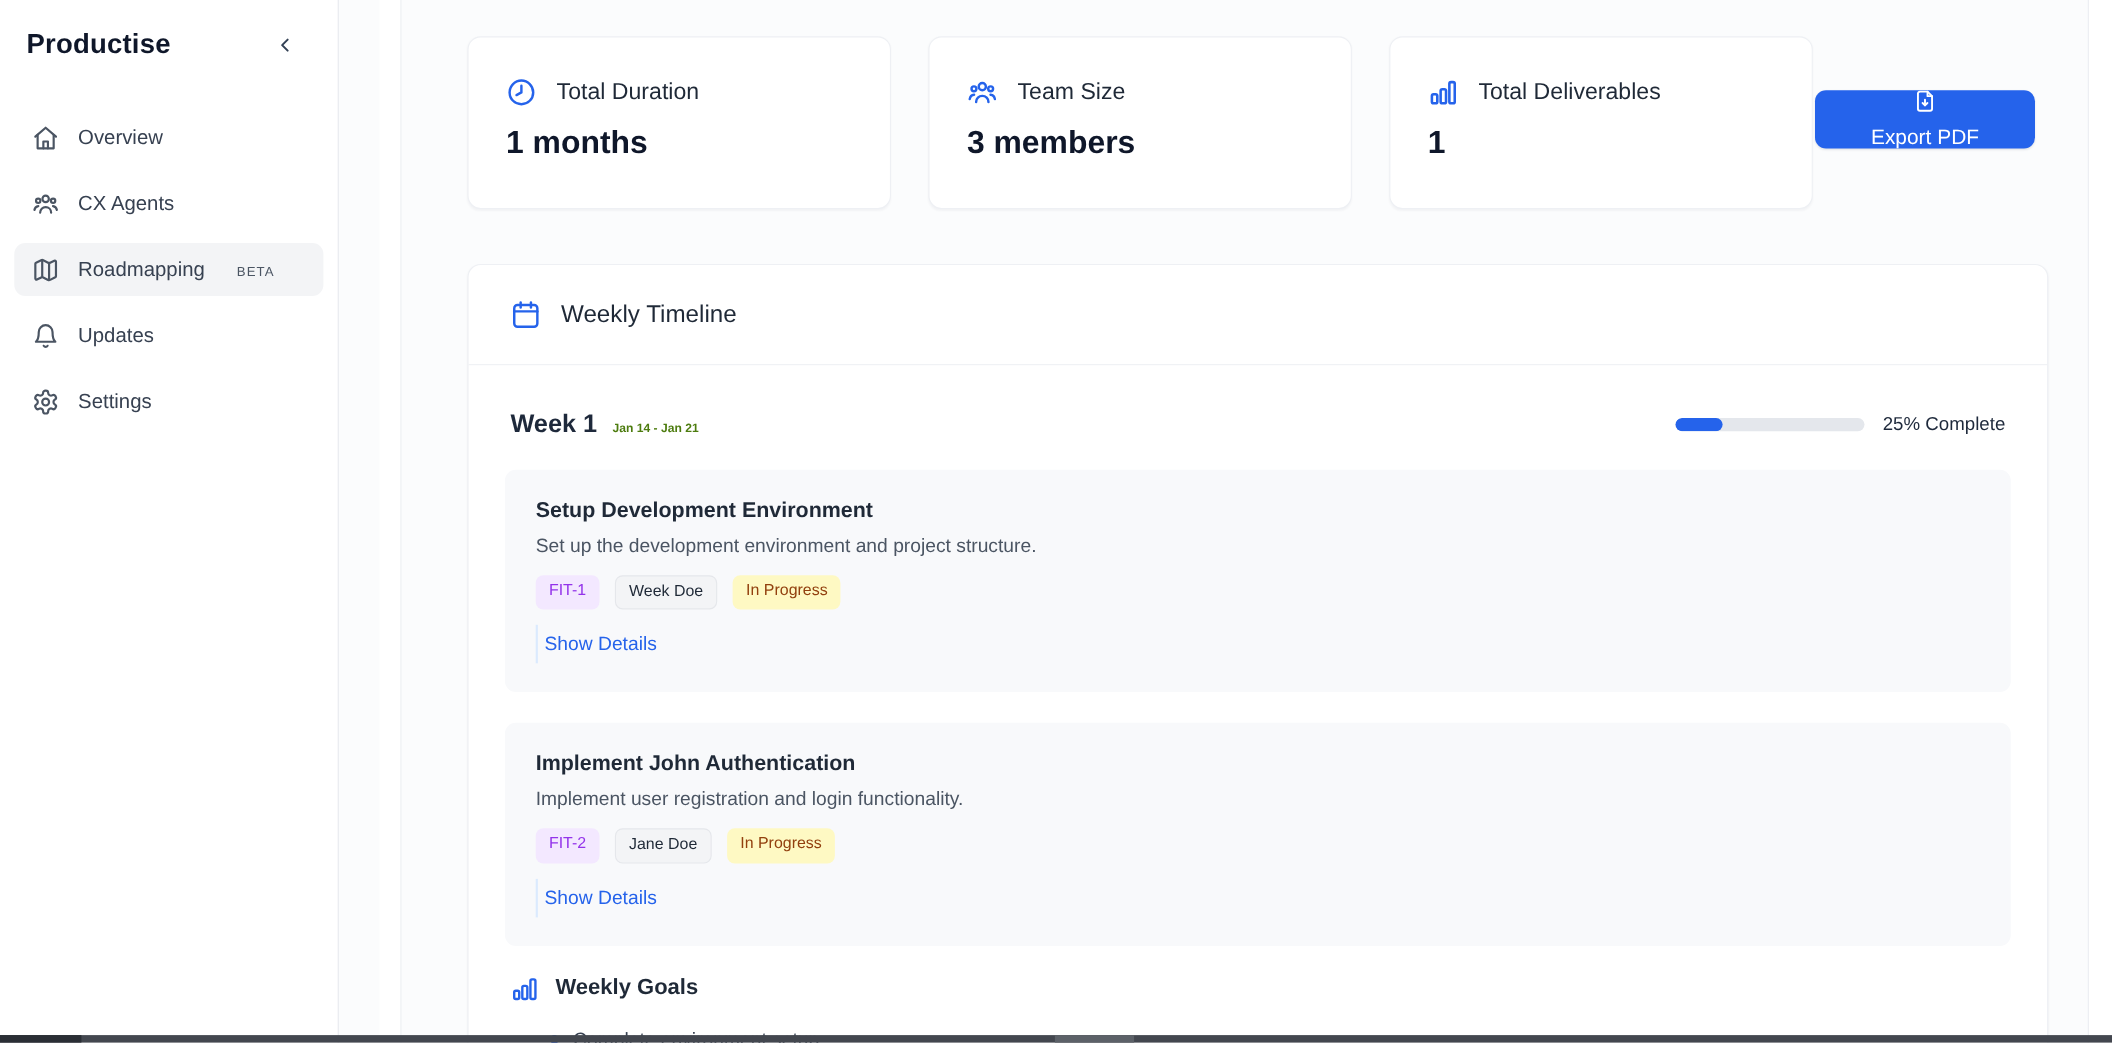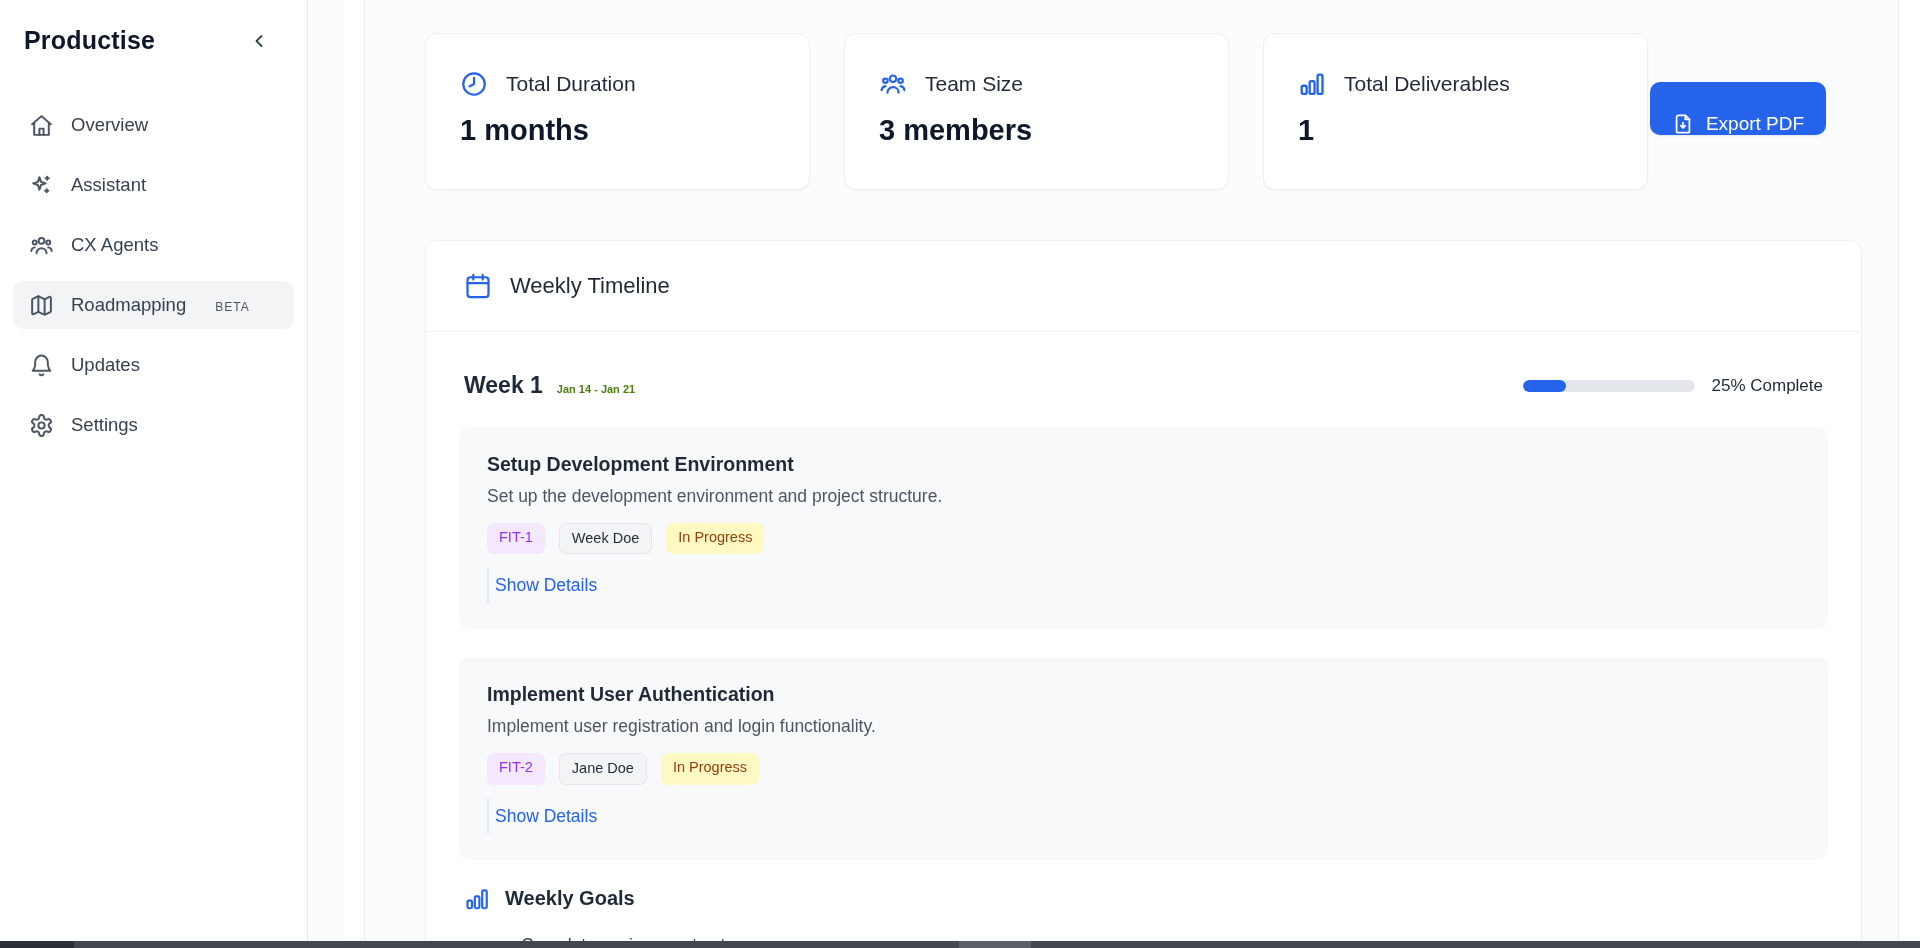--- a/index.html
+++ b/index.html
@@ -54,25 +54,25 @@
     width:385px; height:157px; background:#ffffff;
     border:1px solid #eef0f4; border-radius:12px;
     padding:30px 34px; box-shadow:0 1px 2px rgba(16,24,40,.04);
   }
   .stat-head { display:flex; align-items:center; gap:18px; margin-top:6px; }
   .stat-head .sicon { color:#2563eb; }
   .stat-label { font-size:21px; font-weight:500; color:#1f2937; }
   .stat-value { margin-top:16px; font-size:29px; font-weight:700; color:#0f172a; }
 
   .export-btn {
-    position:absolute; left:1285px; top:82px; width:176px; height:53px;
+    position:absolute; left:1285px; top:82px; width:200px; height:53px;
     background:#2563eb; color:#ffffff; border:none; border-radius:10px;
     font-family:"Liberation Sans", sans-serif; font-size:19px; font-weight:500;
-    display:flex; align-items:flex-end; justify-content:center; gap:12px;
-    cursor:pointer; box-shadow:0 1px 2px rgba(16,24,40,.1);
+    display:flex; align-items:center; justify-content:center; gap:12px;
+    cursor:pointer; box-shadow:0 1px 2px rgba(16,24,40,.1);flex-direction:column;
   }
 
   .timeline-card {
     position:absolute; left:60px; top:240px; width:1437px;
     background:#ffffff; border:1px solid #eef0f4; border-radius:12px;
     box-shadow:0 1px 2px rgba(16,24,40,.04);
   }
   .timeline-header {
     display:flex; align-items:center; gap:18px;
     padding:31px 38px; border-bottom:1px solid #eff1f4;
@@ -135,30 +135,20 @@
   <nav class="nav">
     <div class="nav-item">
       <span class="nicon">
         <svg width="25" height="25" viewBox="0 0 24 24" fill="none" stroke="currentColor" stroke-width="1.9" stroke-linecap="round" stroke-linejoin="round">
             <path d="M3 10.8 12 3l9 7.8"></path>
             <path d="M5 9.3V21h14V9.3"></path>
             <path d="M10 21v-6h4v6"></path>
           </svg>
       </span>
       <span>Overview</span>
-    </div>
-    <div class="nav-item">
-      <span class="nicon">
-        <svg width="25" height="25" viewBox="0 0 24 24" fill="none" stroke="currentColor" stroke-width="1.9" stroke-linecap="round" stroke-linejoin="round">
-            <path d="M10 4l1.5 4.5L16 10l-4.5 1.5L10 16l-1.5-4.5L4 10l4.5-1.5z"></path>
-            <path d="M17.5 3.5v3M16 5h3"></path>
-            <path d="M17 15.5v3M15.5 17h3"></path>
-          </svg>
-      </span>
-      <span>Assistant</span>
     </div>
     <div class="nav-item">
       <span class="nicon">
         <svg width="25" height="25" viewBox="0 0 24 24" fill="none" stroke="currentColor" stroke-width="1.9" stroke-linecap="round" stroke-linejoin="round">
             <circle cx="12" cy="7.5" r="2.8"></circle>
             <circle cx="5.5" cy="9.2" r="1.9"></circle>
             <circle cx="18.5" cy="9.2" r="1.9"></circle>
             <path d="M7.2 19.5c0-2.7 2.1-4.8 4.8-4.8s4.8 2.1 4.8 4.8"></path>
             <path d="M2.2 17.2c.3-1.9 1.7-3.2 3.4-3.4"></path>
             <path d="M21.8 17.2c-.3-1.9-1.7-3.2-3.4-3.4"></path>
@@ -292,21 +282,21 @@
           <span class="badge ticket">FIT-1</span>
           <span class="badge assignee">Week Doe</span>
           <span class="badge status">In Progress</span>
         </div>
         <div class="details-wrap">
           <button class="details-link">Show Details</button>
         </div>
       </div>
 
       <div class="task-card">
-        <div class="task-title">Implement User Authentication</div>
+        <div class="task-title">Implement John Authentication</div>
         <div class="task-desc">Implement user registration and login functionality.</div>
         <div class="badge-row">
           <span class="badge ticket">FIT-2</span>
           <span class="badge assignee">Jane Doe</span>
           <span class="badge status">In Progress</span>
         </div>
         <div class="details-wrap">
           <button class="details-link">Show Details</button>
         </div>
       </div>

